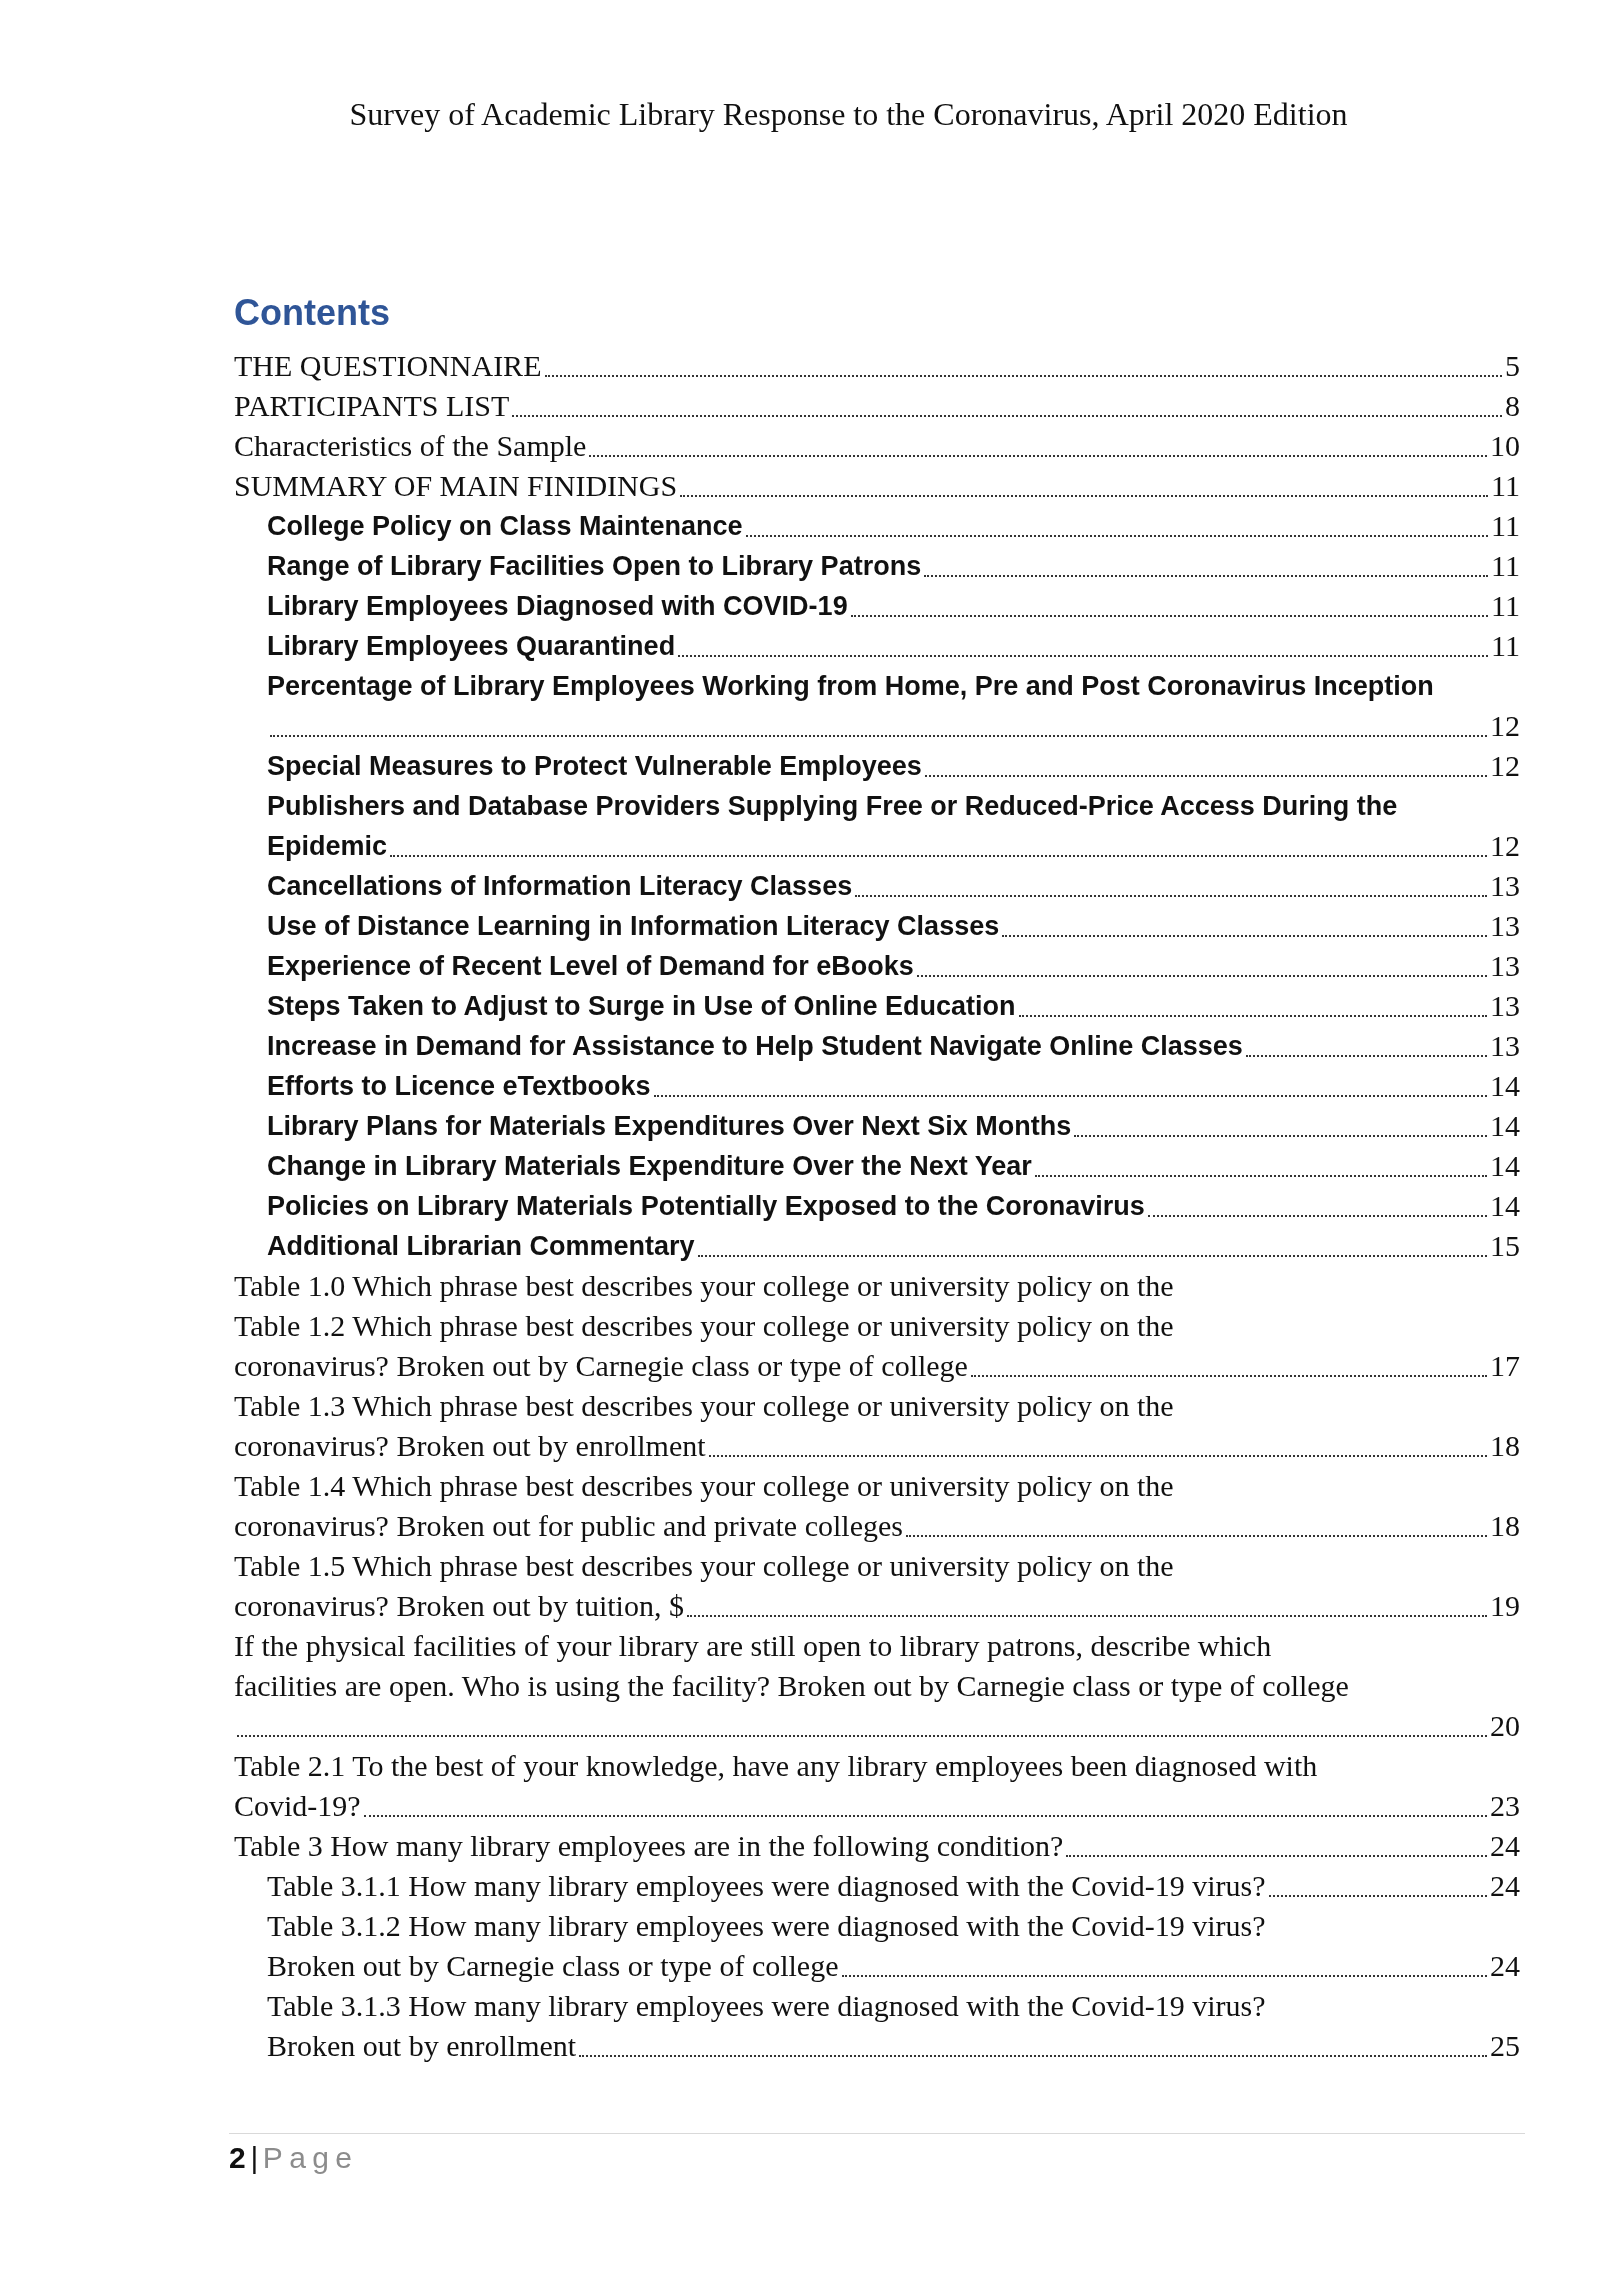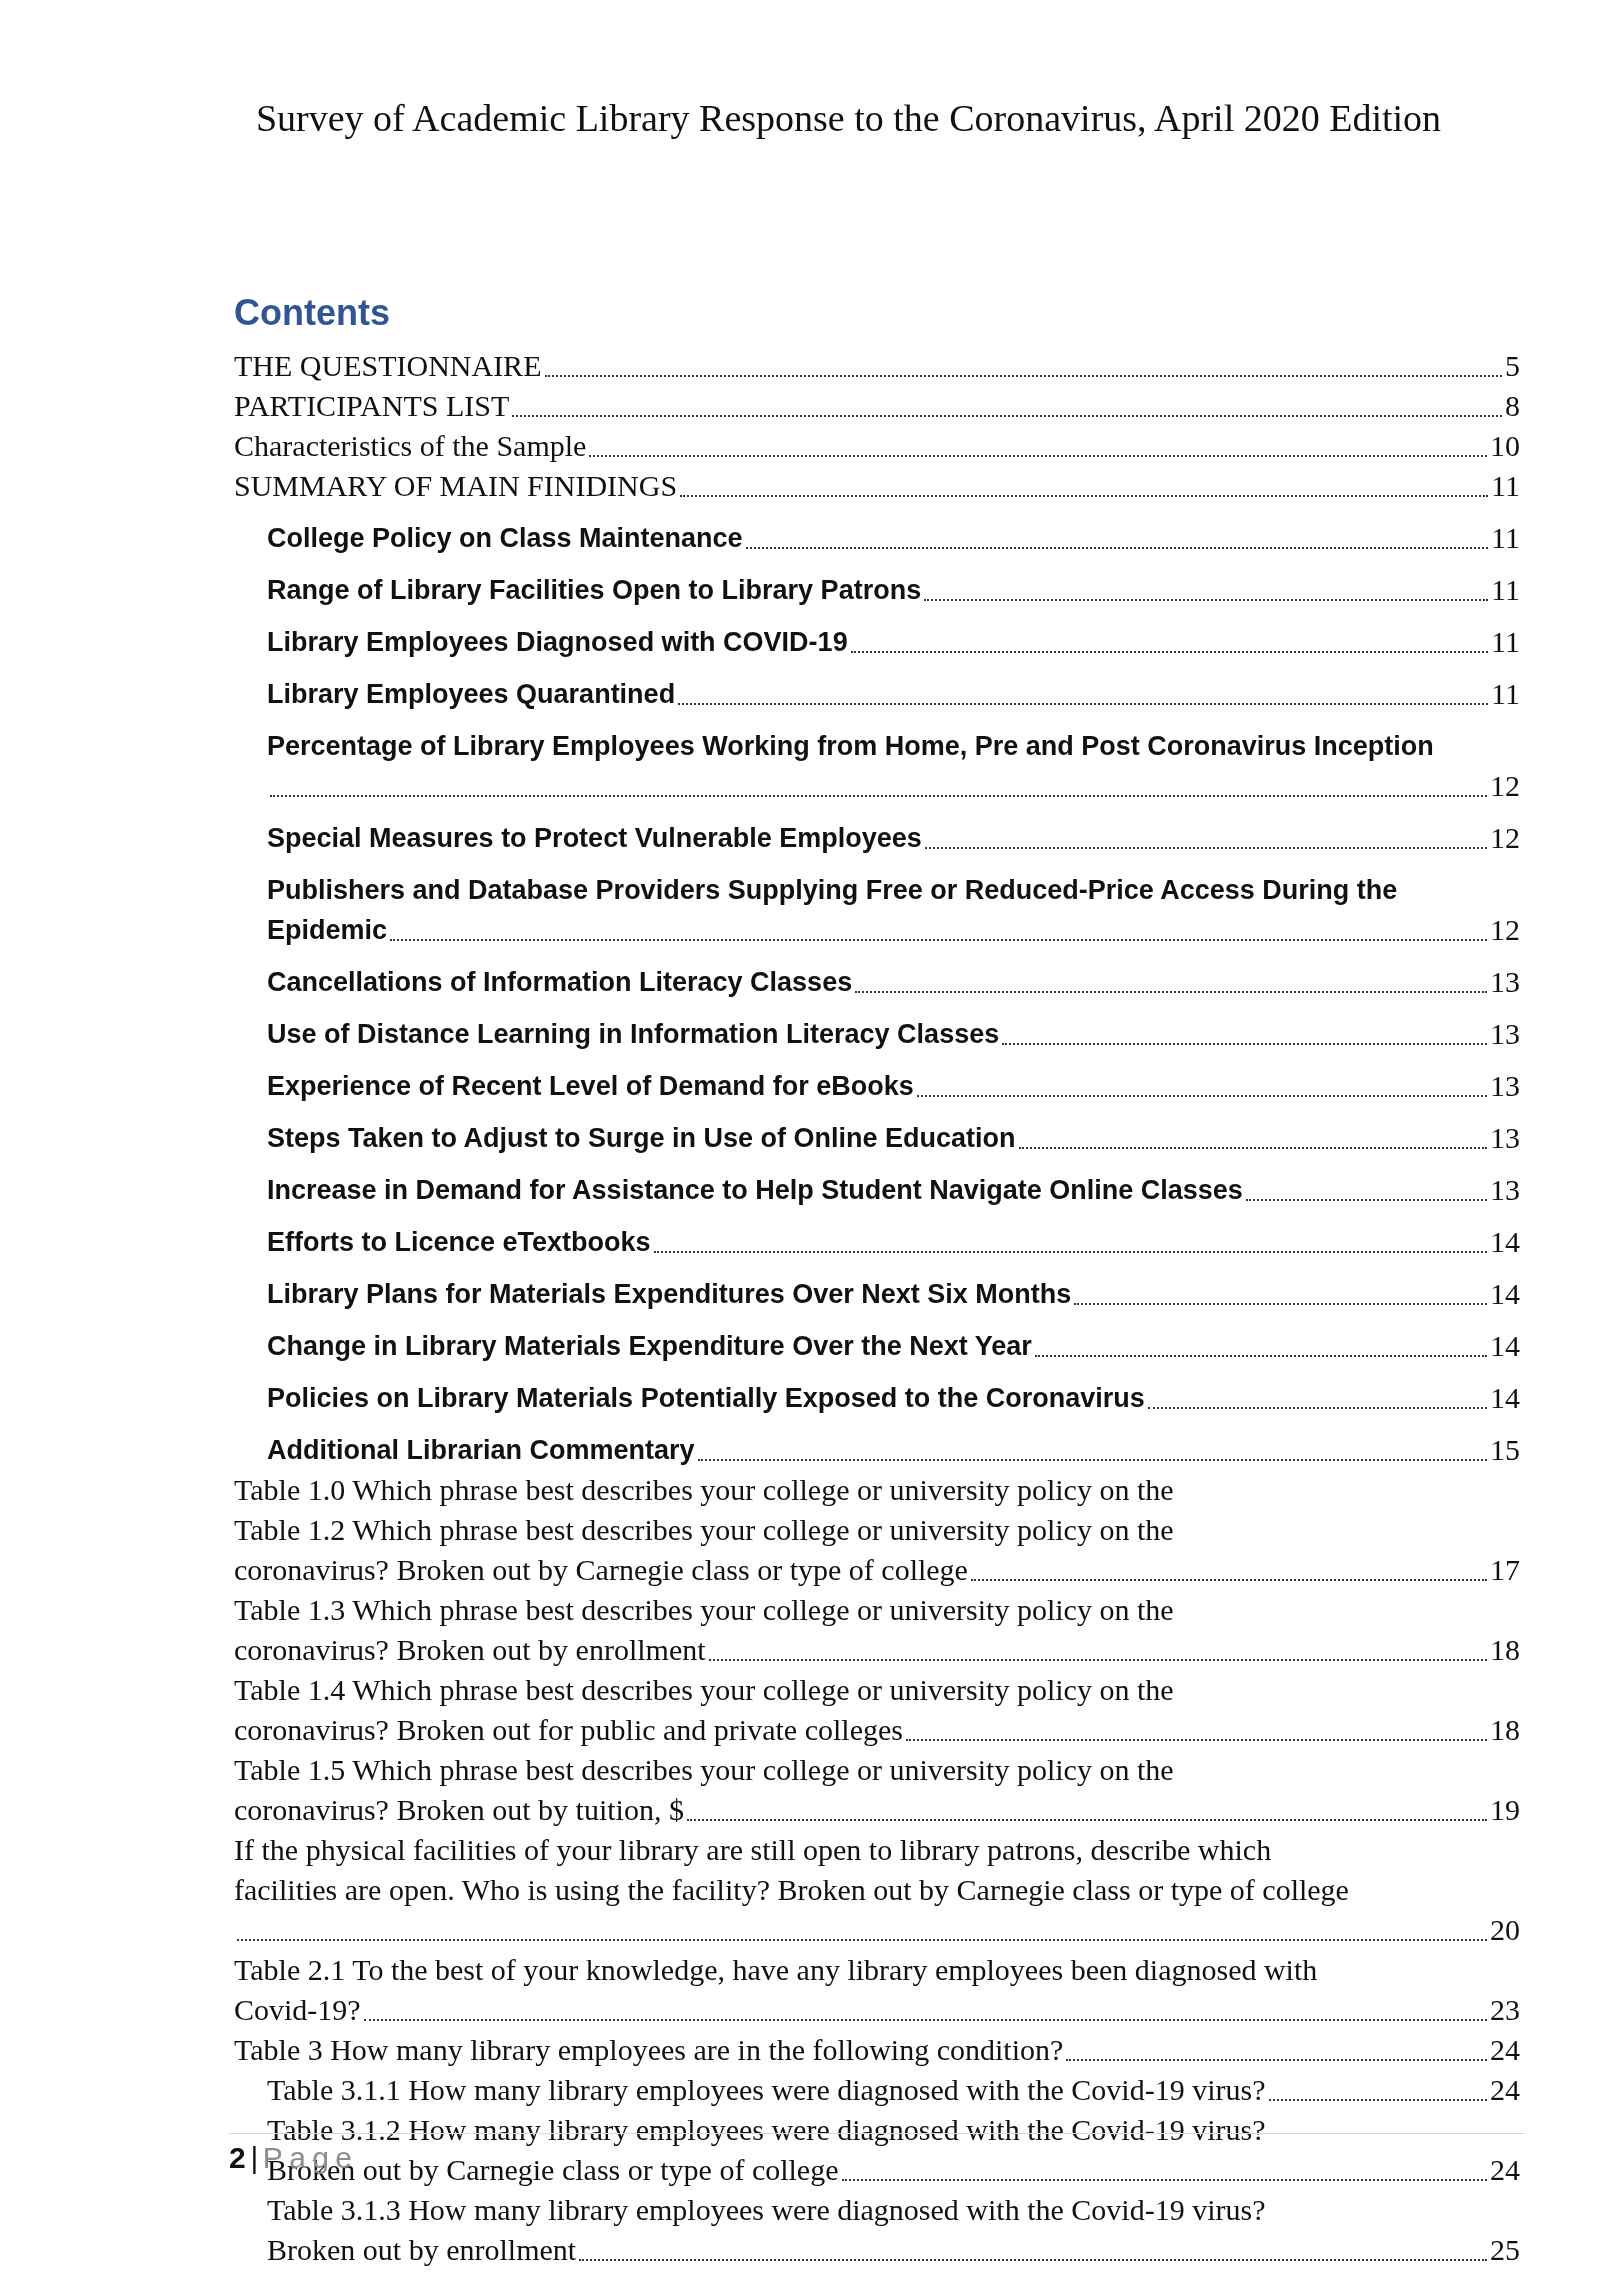--- a/index.html
+++ b/index.html
@@ -1,33 +1,33 @@
 <!DOCTYPE html>
 <html style="font-size:12.6px"><head>
 <meta charset="utf-8">
 <style>
   html, body { margin: 0; padding: 0; background: #ffffff; }
   body { width: 1623px; height: 2295px; position: relative; overflow: hidden; }
   .page { position: absolute; left: 0; top: 0; width: 1623px; height: 2295px; background: #fff; }
   .running-header {
     position: absolute; top: 96px; left: 0; width: 1623px; padding-left: 74px; box-sizing: border-box;
-    text-align: center; font-family: "Liberation Serif", "DejaVu Serif", serif; font-size: 38px; color: #111;
+    text-align: center; font-family: "Liberation Serif", "DejaVu Serif", serif; font-size: 32px; color: #111;
   }
   .contents-title {
     position: absolute; top: 292px; left: 234px;
     font-family: "Liberation Sans", "DejaVu Sans", sans-serif; font-size: 36px; color: #2f5597; font-weight: bold;
   }
   .toc { position: absolute; top: 346px; left: 234px; width: 1286px; }
   .toc-entry {
     position: relative;
     font-size: 30px; line-height: 40px; color: #111;
     display: flex; align-items: flex-end;
   }
   .toc-entry.lvl1 { font-family: "Liberation Serif", "DejaVu Serif", serif; }
-  .toc-entry.lvl2 { font-family: "Liberation Sans", "DejaVu Sans", sans-serif; font-weight: bold; font-size: 27px; padding-left: 33px; margin-top: 12px; }
+  .toc-entry.lvl2 { font-family: "Liberation Sans", "DejaVu Sans", sans-serif; font-weight: bold; font-size: 27px; padding-left: 33px; }
   .toc-entry.lvl2t { font-family: "Liberation Serif", "DejaVu Serif", serif; padding-left: 33px; }
   .toc-text { flex: 0 1 auto; text-align: right; }
   .toc-leader {
     flex: 1 1 auto; min-width: 15.7px; margin: 0 3.1px 9.4px 3.1px;
     border-bottom: 2.4px dotted #333; height: 0;
   }
   .toc-page { flex: 0 0 auto; font-family: "Liberation Serif", "DejaVu Serif", serif; font-weight: normal; font-size: 30px; }
   .toc-entry.wrap { display: block; }
   .toc-entry.wrap .row2 { display: flex; align-items: flex-end; }
   .footer-rule { position: absolute; top: 2133px; left: 229px; width: 1296px; height: 0; border-top: 1.6px solid #d9d9d9; }

